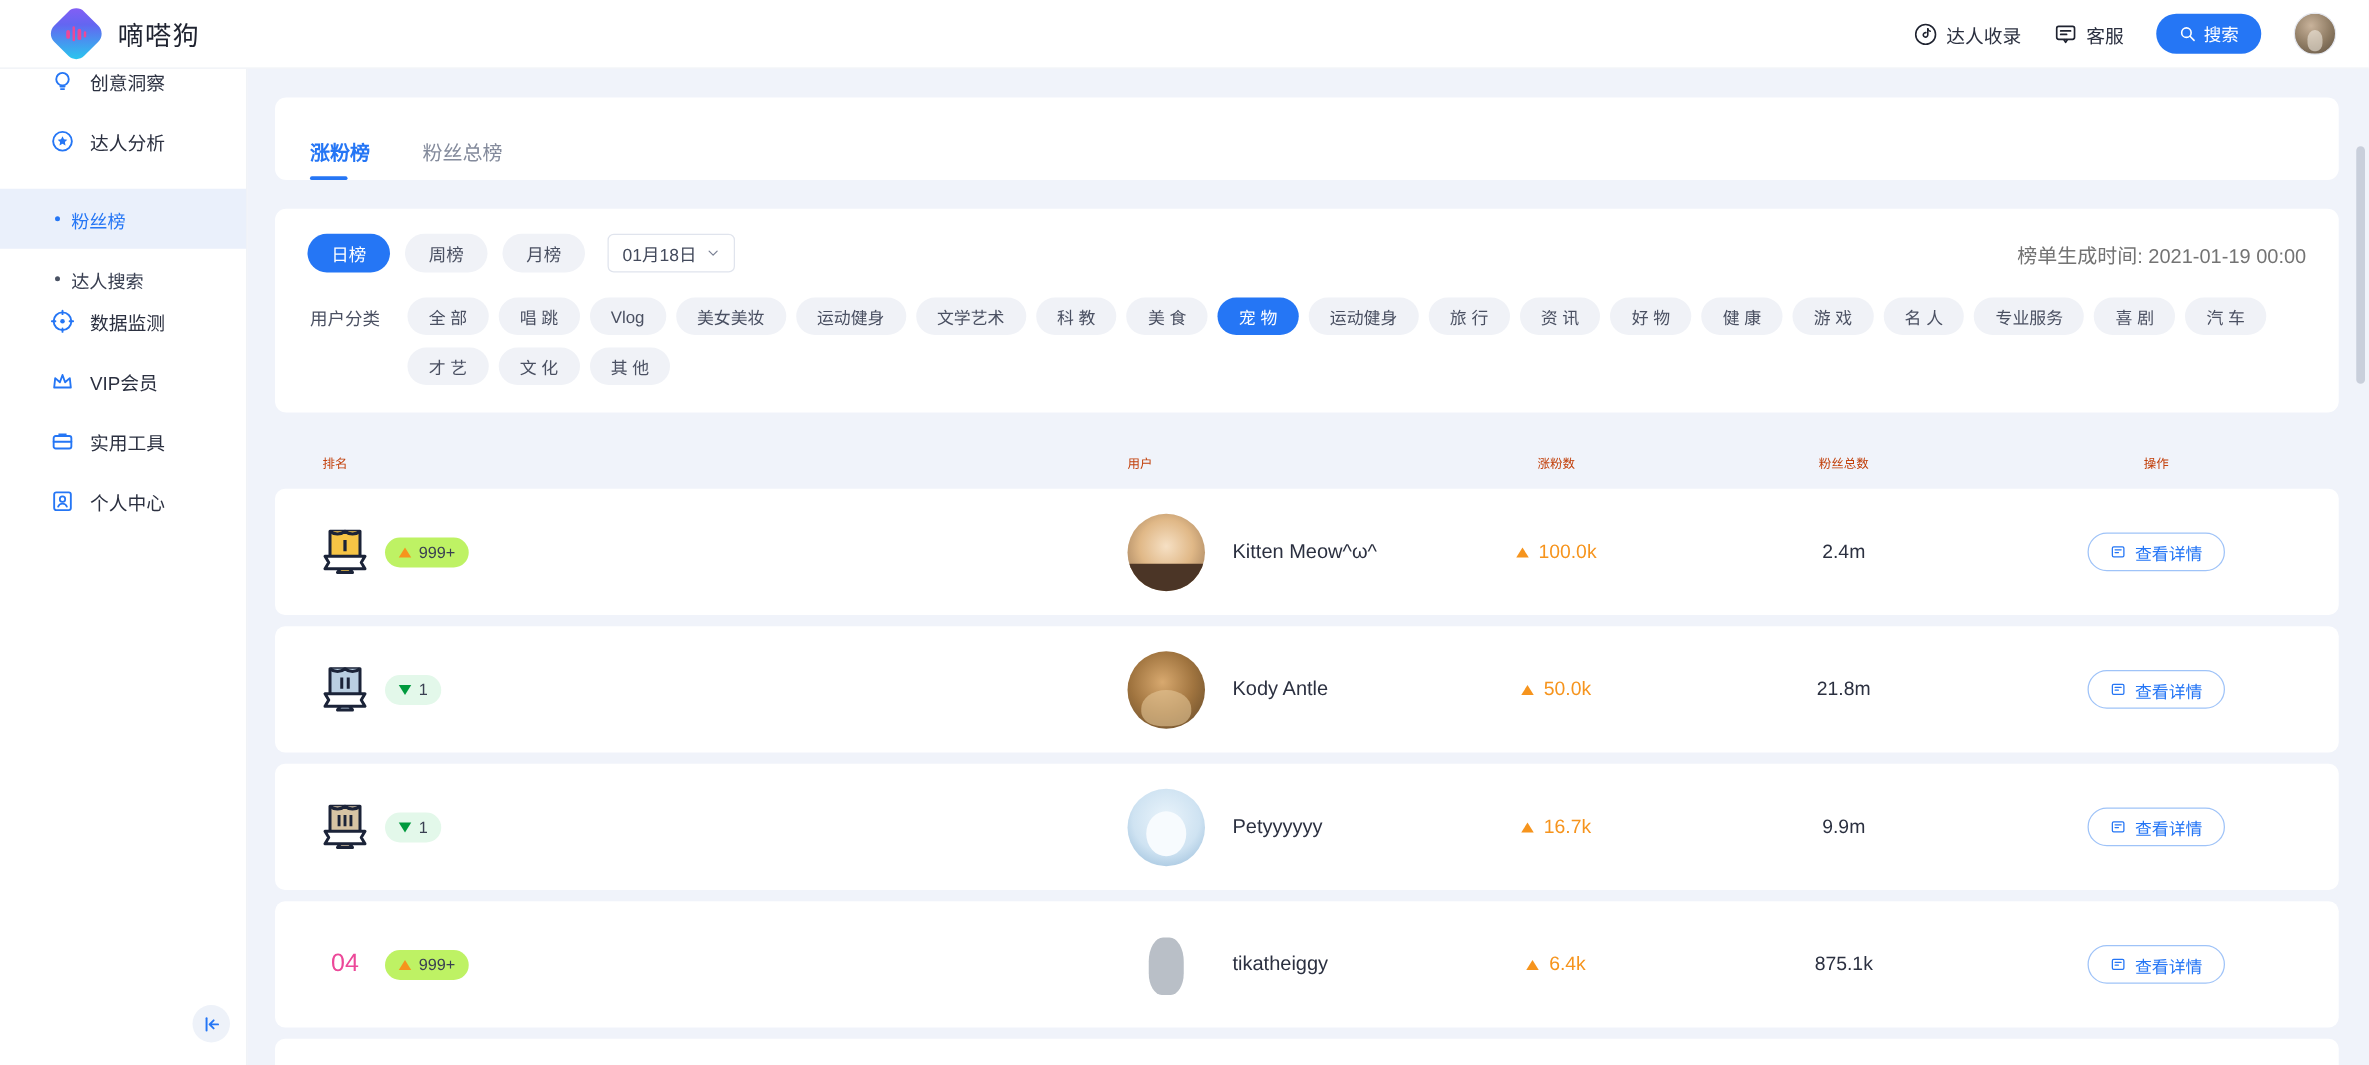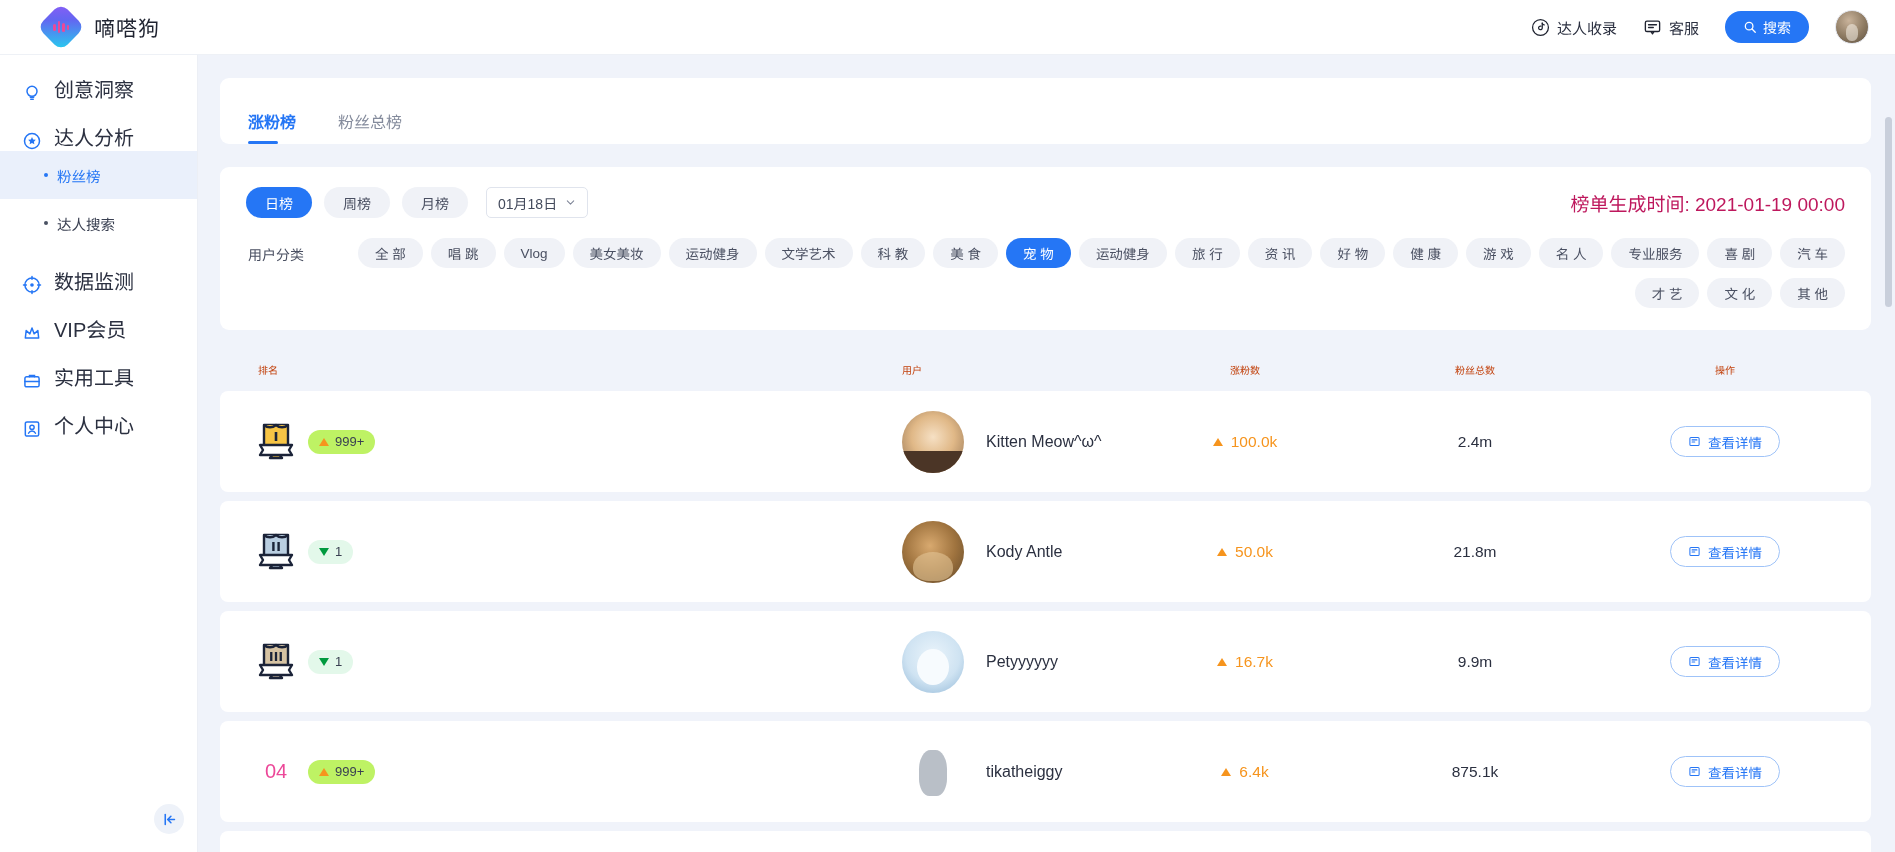--- a/index.html
+++ b/index.html
@@ -69,23 +69,23 @@
 
   
   .sidebar {
     position: absolute; top: 55px; left: 0;
     width: 198px; height: 797px;
     background: #ffffff;
     border-right: 1px solid #eceff5;
     z-index: 15;
   }
   .nav-item {
-    height: 48px; display: flex; align-items: flex-end;
-    padding-left: 22px; cursor: pointer; position: relative;
-    font-size: 20px; color: #2b3040;
+    height: 48px; display: flex; align-items: flex-start;
+    padding-left: 40px; cursor: pointer; position: relative;
+    font-size: 15px; color: #2b3040;
   }
   .nav-item .ni-icon {
     width: 20px; height: 20px; margin-right: 12px; flex: 0 0 20px;
     display: flex; align-items: center; justify-content: center;
   }
   .nav-sub {
     height: 48px; display: flex; align-items: center;
     padding-left: 44px; cursor: pointer; font-size: 14.5px; color: #3a4052;
   }
   .nav-sub .dot {
@@ -139,25 +139,25 @@
     padding: 0 19px; margin-right: 12px; cursor: pointer;
     white-space: nowrap;
   }
   .pill.active { background: #2576f5; color: #ffffff; }
   .date-select {
     height: 31px; border: 1px solid #e0e4ed; border-radius: 5px;
     background: #fff; color: #434a5c; font-size: 14px;
     display: inline-flex; align-items: center; gap: 8px;
     padding: 0 11px; margin-left: 6px; cursor: pointer;
   }
-  .gen-time { margin-left: auto; font-size: 19px; color: #be185d; }
+  .gen-time { margin-left: auto; font-size: 16px; color: #737373; }
 
   .filter-row-2 { display: flex; align-items: flex-start; margin-top: 20px; }
   .filter-label { font-size: 14px; color: #4a5062; margin: 6px 22px 0 2px; flex: 0 0 auto; }
-  .chips { display: flex; flex-wrap: wrap; gap: 10px 8px; flex: 1 1 auto; justify-content: flex-end; }
+  .chips { display: flex; flex-wrap: wrap; gap: 10px 8px; flex: 1 1 auto; }
   .chip {
     height: 30px; border-radius: 15px; background: #f0f2f7;
     color: #4a5062; font-size: 13.5px;
     display: inline-flex; align-items: center; justify-content: center;
     padding: 0 17px; cursor: pointer; white-space: nowrap;
   }
   .chip.active { background: #2576f5; color: #ffffff; }
 
   
   .table-wrap { margin: 17px 24px 0 22px; }

